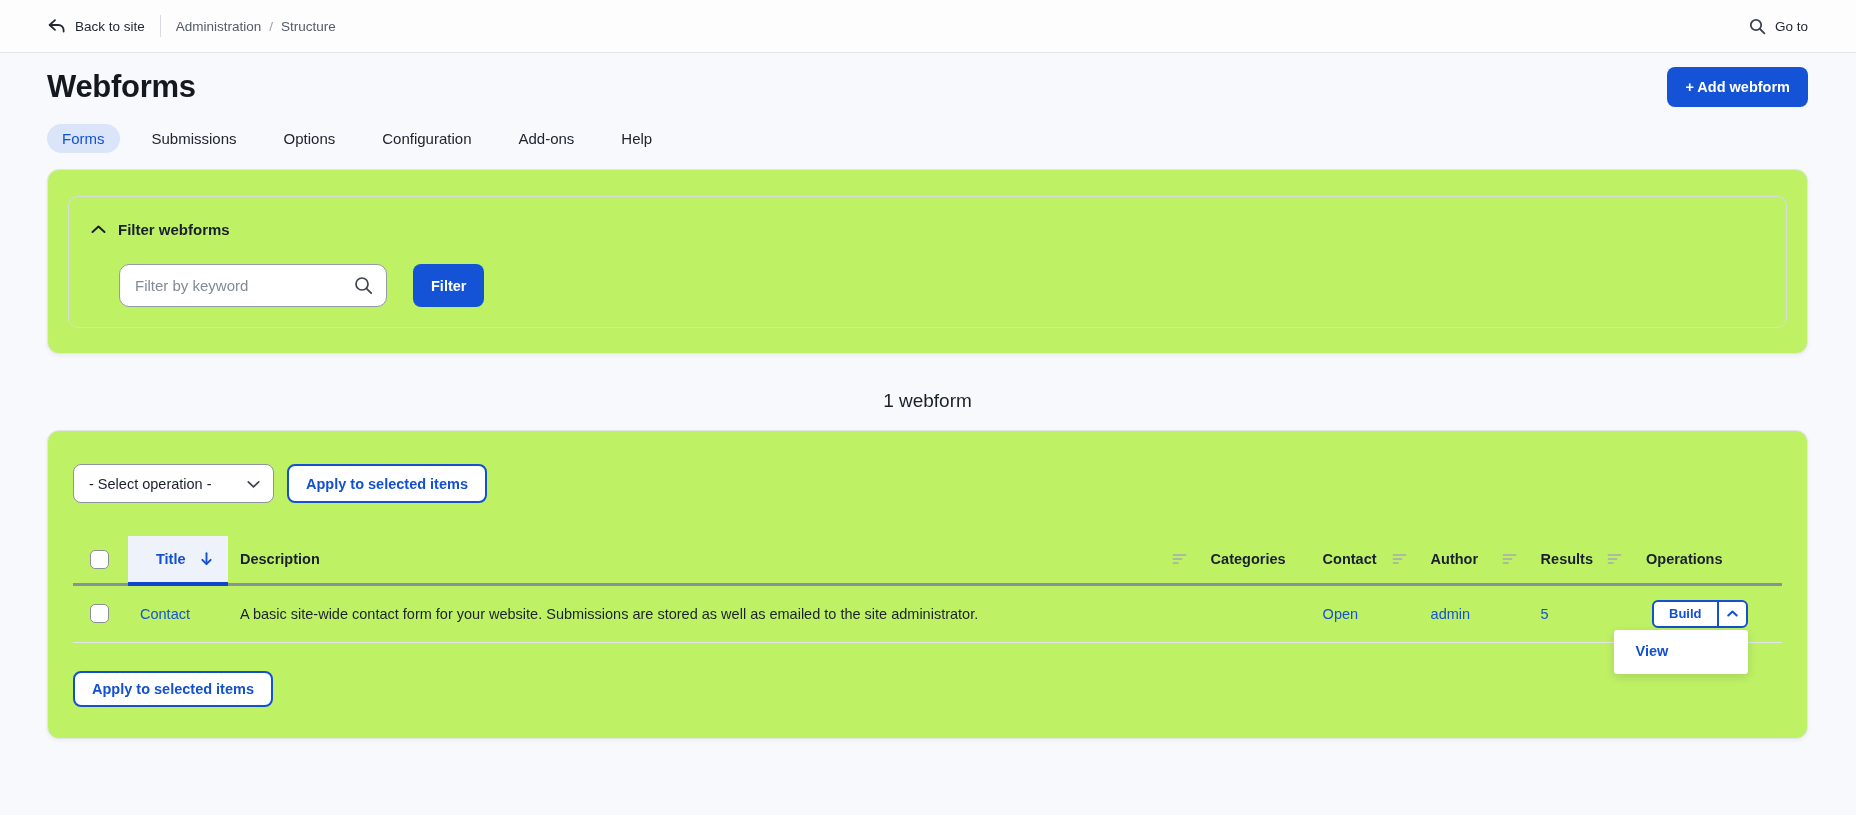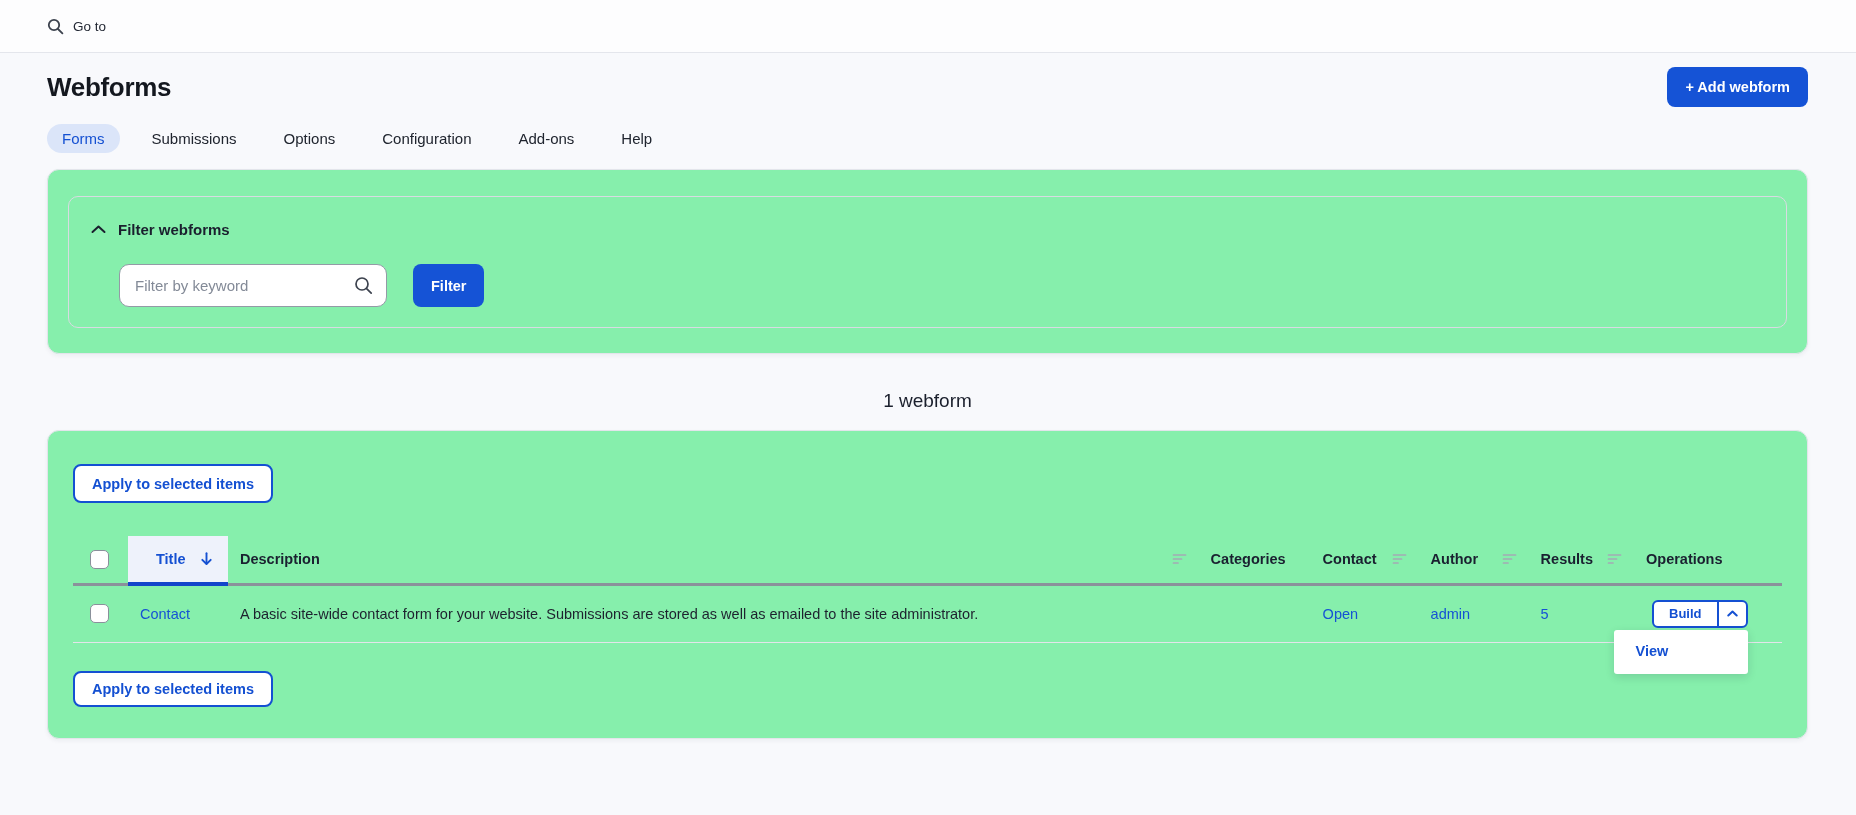--- a/index.html
+++ b/index.html
@@ -20,33 +20,33 @@
   .topbar-left { display: flex; align-items: center; }
   .back-link { display: flex; align-items: center; gap: 9px; font-size: 13.5px; color: #232834; cursor: pointer; font-weight: 400; }
   .vdiv { width: 1px; height: 22px; background: #d8dbe1; margin: 0 15px; }
   .breadcrumb { display: flex; align-items: center; gap: 8px; font-size: 13.5px; color: #545b68; }
   .breadcrumb a { color: #545b68; text-decoration: none; cursor: pointer; }
   .breadcrumb .sep { color: #9aa0ab; }
   .goto { display: flex; align-items: center; gap: 9px; font-size: 13.5px; color: #232834; cursor: pointer; }
   
   .page { padding: 0 48px 0 47px; }
   .page-header { display: flex; align-items: center; justify-content: space-between; margin-top: 14px; }
-  h1.page-title { font-size: 26px; font-weight: 700; color: #14181f; letter-spacing: -0.3px; }
+  h1.page-title { font-size: 31px; font-weight: 700; color: #14181f; letter-spacing: -0.3px; }
   .btn-primary {
     background: #1553d6; color: #fff; border: none; border-radius: 8px;
     font-family: inherit; font-size: 14.5px; font-weight: 700;
     height: 40px; padding: 0 18px; cursor: pointer;
   }
   
   .tabs { display: flex; align-items: center; gap: 17px; margin-top: 17px; }
   .tab { font-size: 15px; font-weight: 400; color: #20252f; text-decoration: none; padding: 6px 15px; border-radius: 17px; cursor: pointer; }
   .tab.active { color: #1450d2; background: #dbe5f9; }
   
   .card {
-    background: #86efac; border: 1px solid #e3e5eb; border-radius: 12px;
+    background: #bef264; border: 1px solid #e3e5eb; border-radius: 12px;
     box-shadow: 0 2px 4px rgba(25,35,60,0.05);
   }
   .filter-card { margin-top: 16px; padding: 26px 20px 25px; }
   .details { border: 1px solid #d8dbe2; border-radius: 10px; padding: 18px 22px 20px; }
   .summary { display: flex; align-items: center; gap: 12px; font-size: 15px; font-weight: 700; color: #1a1f2e; cursor: pointer; margin: 6px 0 26px; }
   .filter-row { display: flex; align-items: center; }
   .input-wrap { position: relative; width: 268px; margin-right: 26px; margin-left: 28px; }
   .input-wrap input {
     width: 100%; height: 43px; border: 1px solid #949aa6; border-radius: 10px;
     padding: 0 42px 0 15px; font-family: inherit; font-size: 15px; color: #1a1f2e; background: #fff;
@@ -113,20 +113,37 @@
     background: #fff; border-radius: 3px; box-shadow: 0 3px 10px rgba(20,30,60,0.14);
     padding: 10px 0 12px;
   }
   .op-menu a { display: block; padding: 3px 8px 3px 22px; font-size: 14.5px; font-weight: 700; color: #1450d2; text-decoration: none; cursor: pointer; }
   svg { display: block; }
 </style>
 </head>
 <body>
 
 <div class="topbar">
+  <div class="topbar-left">
+    <a class="back-link">
+      <span>
+        <svg width="19" height="16" viewBox="0 0 19 16" fill="none">
+          <path d="M8 2.2 L2.6 7 L8 11.8" stroke="#232834" stroke-width="1.8" stroke-linecap="round" stroke-linejoin="round"></path>
+          <path d="M2.8 7 H11.2 C14.4 7 16.6 9.2 16.6 12.4 V13.6" stroke="#232834" stroke-width="1.8" stroke-linecap="round" fill="none"></path>
+        </svg>
+      </span>
+      <span>Back to site</span>
+    </a>
+    <span class="vdiv"></span>
+    <nav class="breadcrumb">
+      <a>Administration</a>
+      <span class="sep">/</span>
+      <a>Structure</a>
+    </nav>
+  </div>
   <a class="goto">
     <span>
       <svg width="17" height="17" viewBox="0 0 17 17" fill="none">
         <circle cx="7" cy="7" r="5.2" stroke="#3c424e" stroke-width="1.8"></circle>
         <path d="M11 11 L15.4 15.4" stroke="#3c424e" stroke-width="1.8" stroke-linecap="round"></path>
       </svg>
     </span>
     <span>Go to</span>
   </a>
 </div>
@@ -170,20 +187,28 @@
         <button class="btn-primary btn-filter">Filter</button>
       </div>
     </div>
   </section>
 
   <div class="count">1 webform</div>
 
   <section class="card table-card">
 
     <div class="bulk-row">
+      <div class="select select-op">
+        <span>- Select operation -</span>
+        <span class="sel-icon">
+          <svg width="13" height="8" viewBox="0 0 13 8" fill="none">
+            <path d="M1.3 1.3 L6.5 6.3 L11.7 1.3" stroke="#3c424e" stroke-width="1.7" stroke-linecap="round" stroke-linejoin="round"></path>
+          </svg>
+        </span>
+      </div>
       <button class="btn-outline">Apply to selected items</button>
     </div>
 
     <table>
       <thead>
         <tr>
           <th class="th-cb">
             <span class="checkbox"></span>
           </th>
           <th class="th-title">

